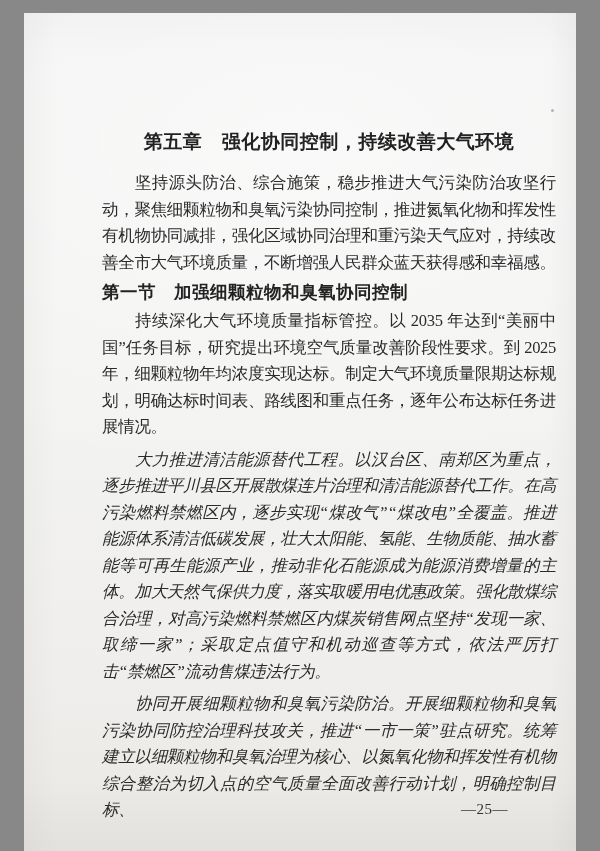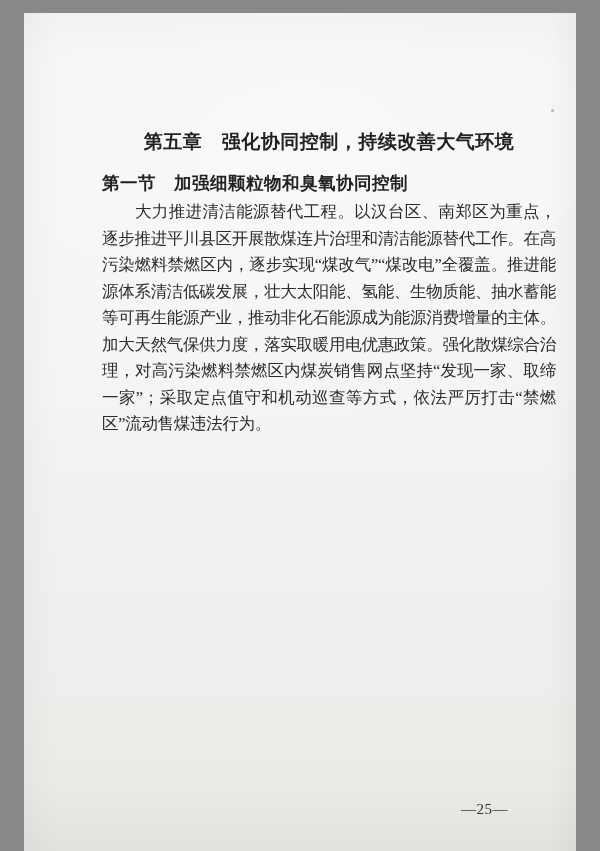--- a/index.html
+++ b/index.html
@@ -58,20 +58,21 @@
     color: #222;
     margin: 3px 0 2px 0;
     line-height: 27px;
   }
   .para {
     margin: 0;
     text-indent: 2em;
   }
   .para + .para {
     margin-top: 6px;
+    font-style: italic;
   }
   .page-number {
     position: absolute;
     top: 788px;
     right: 68px;
     font-size: 15px;
     letter-spacing: 0.5px;
     color: #333;
   }
   
@@ -87,22 +88,25 @@
 </style>
 </head>
 <body>
 
 <div class="page">
   <div class="speck"></div>
 
   <div class="content">
     <h1 class="chapter-title">第五章　强化协同控制，持续改善大气环境</h1>
 
+    <p class="para">坚持源头防治、综合施策，稳步推进大气污染防治攻坚行动，聚焦细颗粒物和臭氧污染协同控制，推进氮氧化物和挥发性有机物协同减排，强化区域协同治理和重污染天气应对，持续改善全市大气环境质量，不断增强人民群众蓝天获得感和幸福感。</p>
 
     <h2 class="section-title">第一节　加强细颗粒物和臭氧协同控制</h2>
 
+    <p class="para">持续深化大气环境质量指标管控。以 2035 年达到“美丽中国”任务目标，研究提出环境空气质量改善阶段性要求。到 2025 年，细颗粒物年均浓度实现达标。制定大气环境质量限期达标规划，明确达标时间表、路线图和重点任务，逐年公布达标任务进展情况。</p>
 
     <p class="para">大力推进清洁能源替代工程。以汉台区、南郑区为重点，逐步推进平川县区开展散煤连片治理和清洁能源替代工作。在高污染燃料禁燃区内，逐步实现“煤改气”“煤改电”全覆盖。推进能源体系清洁低碳发展，壮大太阳能、氢能、生物质能、抽水蓄能等可再生能源产业，推动非化石能源成为能源消费增量的主体。加大天然气保供力度，落实取暖用电优惠政策。强化散煤综合治理，对高污染燃料禁燃区内煤炭销售网点坚持“发现一家、取缔一家”；采取定点值守和机动巡查等方式，依法严厉打击“禁燃区”流动售煤违法行为。</p>
 
+    <p class="para">协同开展细颗粒物和臭氧污染防治。开展细颗粒物和臭氧污染协同防控治理科技攻关，推进“一市一策”驻点研究。统筹建立以细颗粒物和臭氧治理为核心、以氮氧化物和挥发性有机物综合整治为切入点的空气质量全面改善行动计划，明确控制目标、</p>
   </div>
 
   <div class="page-number">—25—</div>
 </div>
 
 </body></html>

